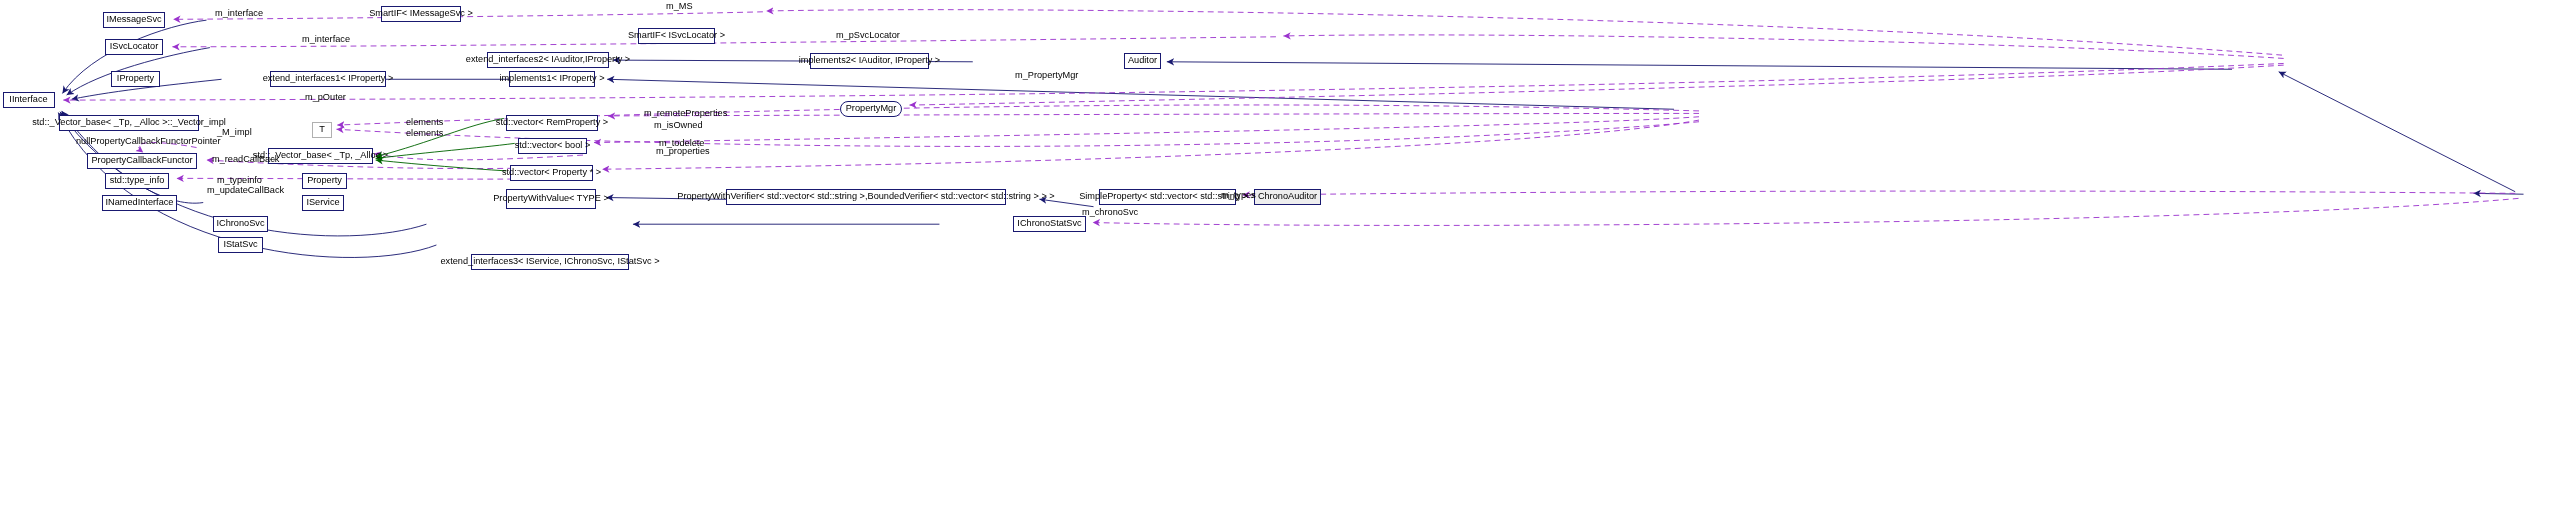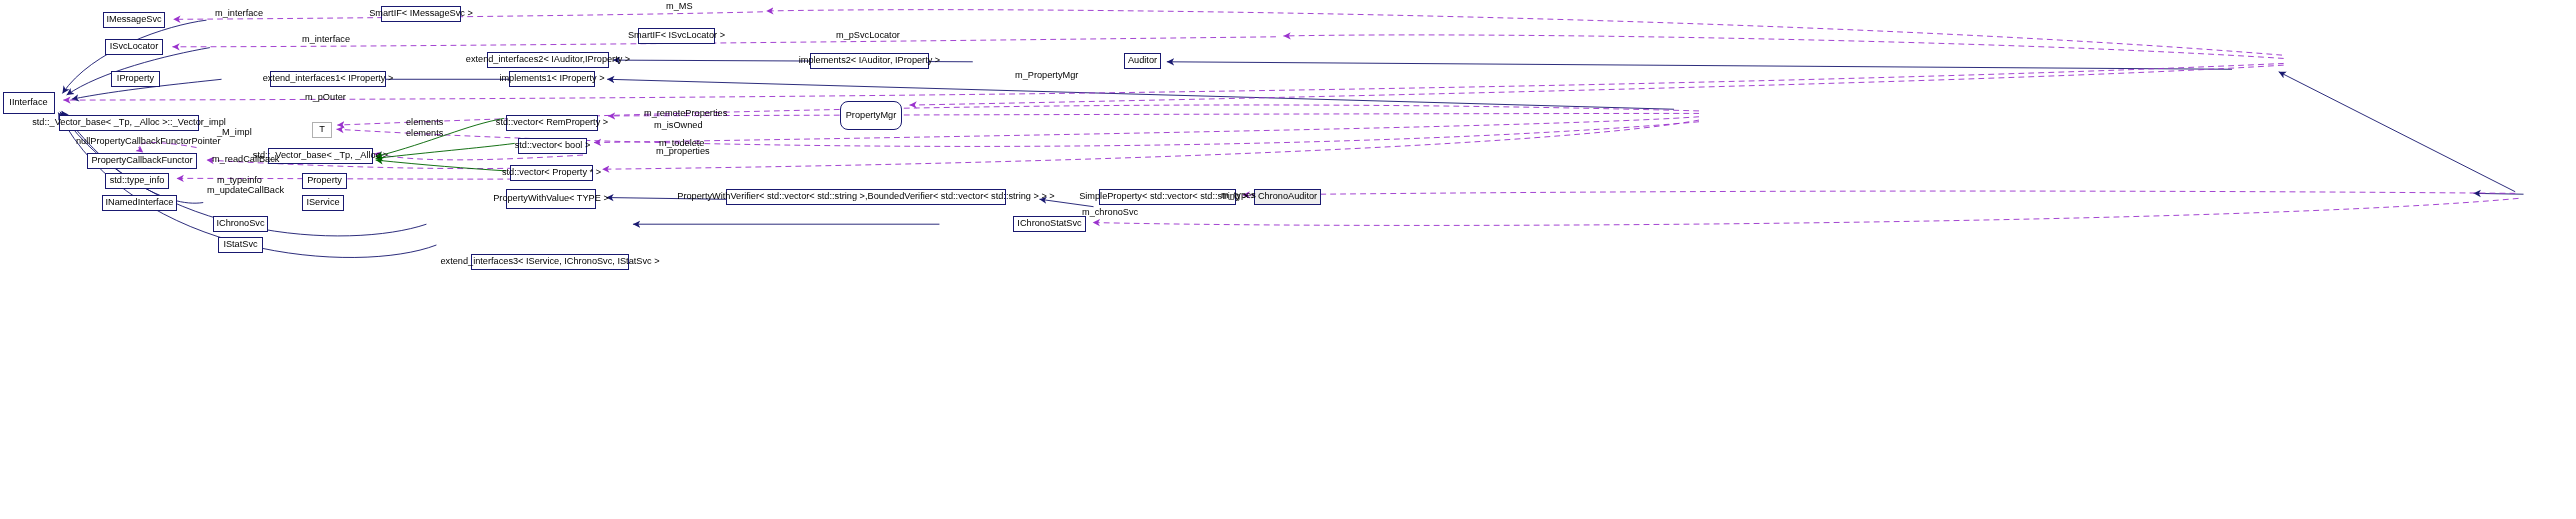--- a/index.html
+++ b/index.html
@@ -95,21 +95,21 @@
       <path d="M236,177 C200,170 150,166 172,183"></path>
     </g>
 
     <g fill="none" stroke="#006400" stroke-width="1.1" marker-end="url(#ah-grn)">
       <path d="M605,142 C560,150 520,170 451,188"></path>
       <path d="M618,172 C570,178 520,182 451,190"></path>
       <path d="M608,205 C560,202 510,198 451,192"></path>
     </g>
   </svg>
 
-  <div class="node" style="left:2.5px;top:92px;width:52px;height:22px;">IInterface</div>
+  <div class="node" style="left:2.5px;top:92px;width:52px;height:16px;">IInterface</div>
   <div class="node" style="left:103px;top:11.7px;width:62px;height:16px;">IMessageSvc</div>
   <div class="node" style="left:105px;top:39px;width:58px;height:16px;">ISvcLocator</div>
   <div class="node" style="left:111px;top:71px;width:49px;height:16px;">IProperty</div>
   <div class="node" style="left:59px;top:115px;width:140px;height:16px;">std::_Vector_base&lt; _Tp, _Alloc &gt;::_Vector_impl</div>
   <div class="node" style="left:87px;top:153px;width:110px;height:16px;">PropertyCallbackFunctor</div>
   <div class="node" style="left:105px;top:173px;width:64px;height:16px;">std::type_info</div>
   <div class="node" style="left:102px;top:195px;width:75px;height:16px;">INamedInterface</div>
   <div class="node" style="left:213px;top:216px;width:55px;height:16px;">IChronoSvc</div>
   <div class="node" style="left:218px;top:237px;width:45px;height:16px;">IStatSvc</div>
   <div class="node tparam" style="left:312px;top:122px;width:20px;height:16px;">T</div>
@@ -120,21 +120,21 @@
   <div class="node" style="left:487px;top:52px;width:122px;height:16px;">extend_interfaces2&lt; IAuditor,IProperty &gt;</div>
   <div class="node" style="left:509px;top:71px;width:86px;height:16px;">implements1&lt; IProperty &gt;</div>
   <div class="node" style="left:506px;top:115px;width:92px;height:16px;">std::vector&lt; RemProperty &gt;</div>
   <div class="node" style="left:518px;top:138px;width:69px;height:16px;">std::vector&lt; bool &gt;</div>
   <div class="node" style="left:510px;top:165px;width:83px;height:16px;">std::vector&lt; Property * &gt;</div>
   <div class="node" style="left:506px;top:189px;width:90px;height:20px;">PropertyWithValue&lt; TYPE &gt;</div>
   <div class="node" style="left:471px;top:216px;width:158px;height:16px;margin-top:38px;">extend_interfaces3&lt; IService, IChronoSvc, IStatSvc &gt;</div>
   <div class="node" style="left:381px;top:5.8px;width:80px;height:16px;">SmartIF&lt; IMessageSvc &gt;</div>
   <div class="node" style="left:638px;top:27.5px;width:77px;height:16px;">SmartIF&lt; ISvcLocator &gt;</div>
   <div class="node" style="left:810px;top:53px;width:119px;height:16px;">implements2&lt; IAuditor, IProperty &gt;</div>
-  <div class="node" style="left:840px;top:101px;width:62px;height:29px;border-radius:8px;">PropertyMgr</div>
+  <div class="node" style="left:840px;top:101px;width:62px;height:16px;border-radius:8px;">PropertyMgr</div>
   <div class="node" style="left:726px;top:189px;width:280px;height:16px;">PropertyWithVerifier&lt; std::vector&lt; std::string &gt;,BoundedVerifier&lt; std::vector&lt; std::string &gt; &gt; &gt;</div>
   <div class="node" style="left:1013px;top:216px;width:73px;height:16px;">IChronoStatSvc</div>
   <div class="node" style="left:1099px;top:189px;width:137px;height:16px;">SimpleProperty&lt; std::vector&lt; std::string &gt; &gt;</div>
   <div class="node" style="left:1124px;top:53px;width:37px;height:16px;">Auditor</div>
   <div class="node focus" style="left:1254px;top:189px;width:67px;height:16px;">ChronoAuditor</div>
 
   <div class="elabel" style="left:215px;top:9.2px;">m_interface</div>
   <div class="elabel" style="left:666px;top:1.7px;">m_MS</div>
   <div class="elabel" style="left:302px;top:35px;">m_interface</div>
   <div class="elabel" style="left:836px;top:31px;">m_pSvcLocator</div>

